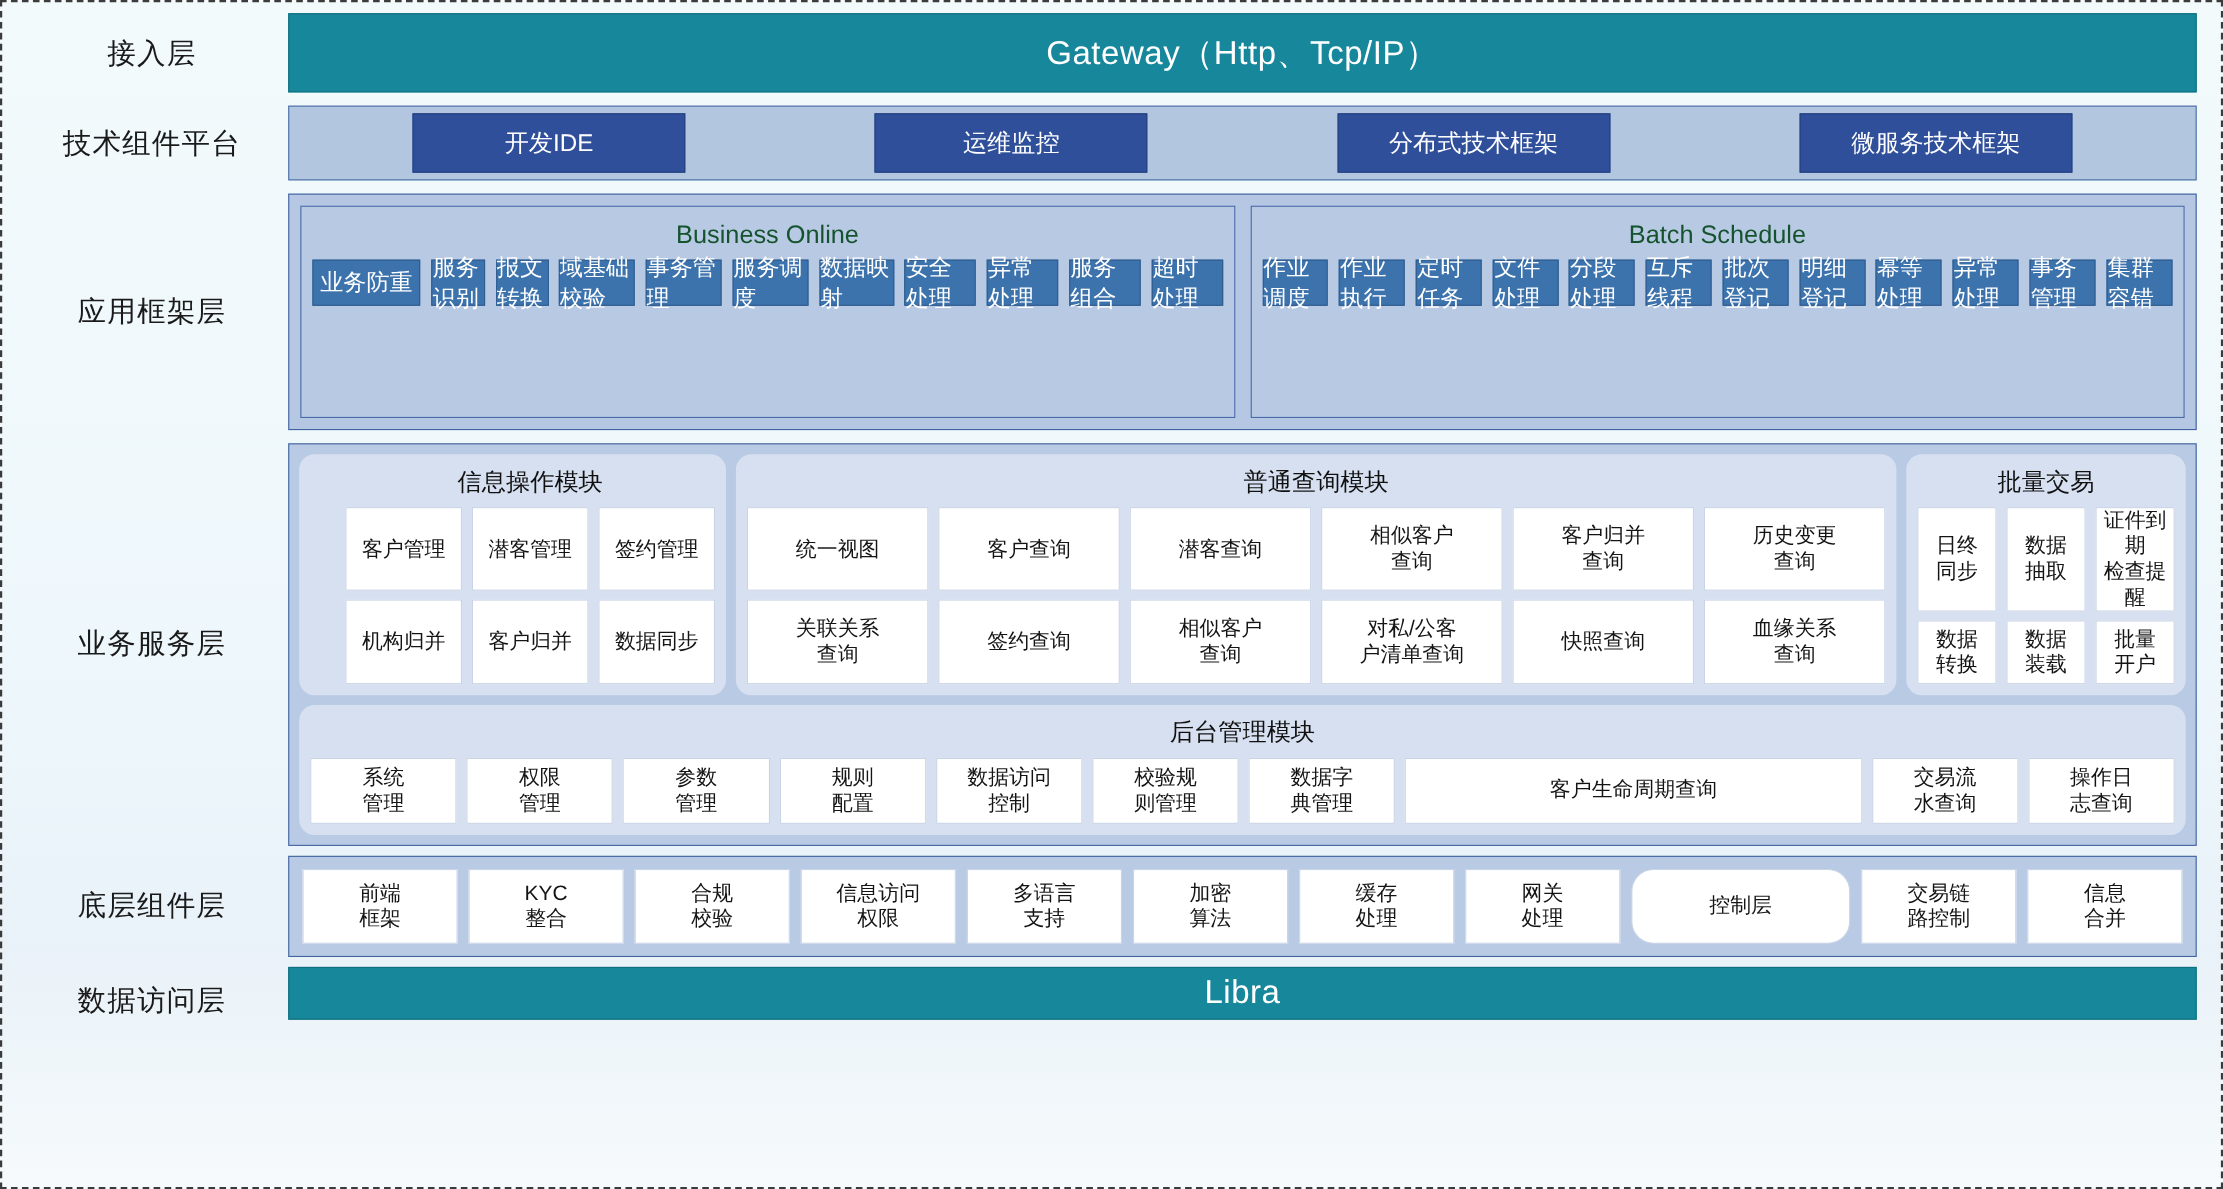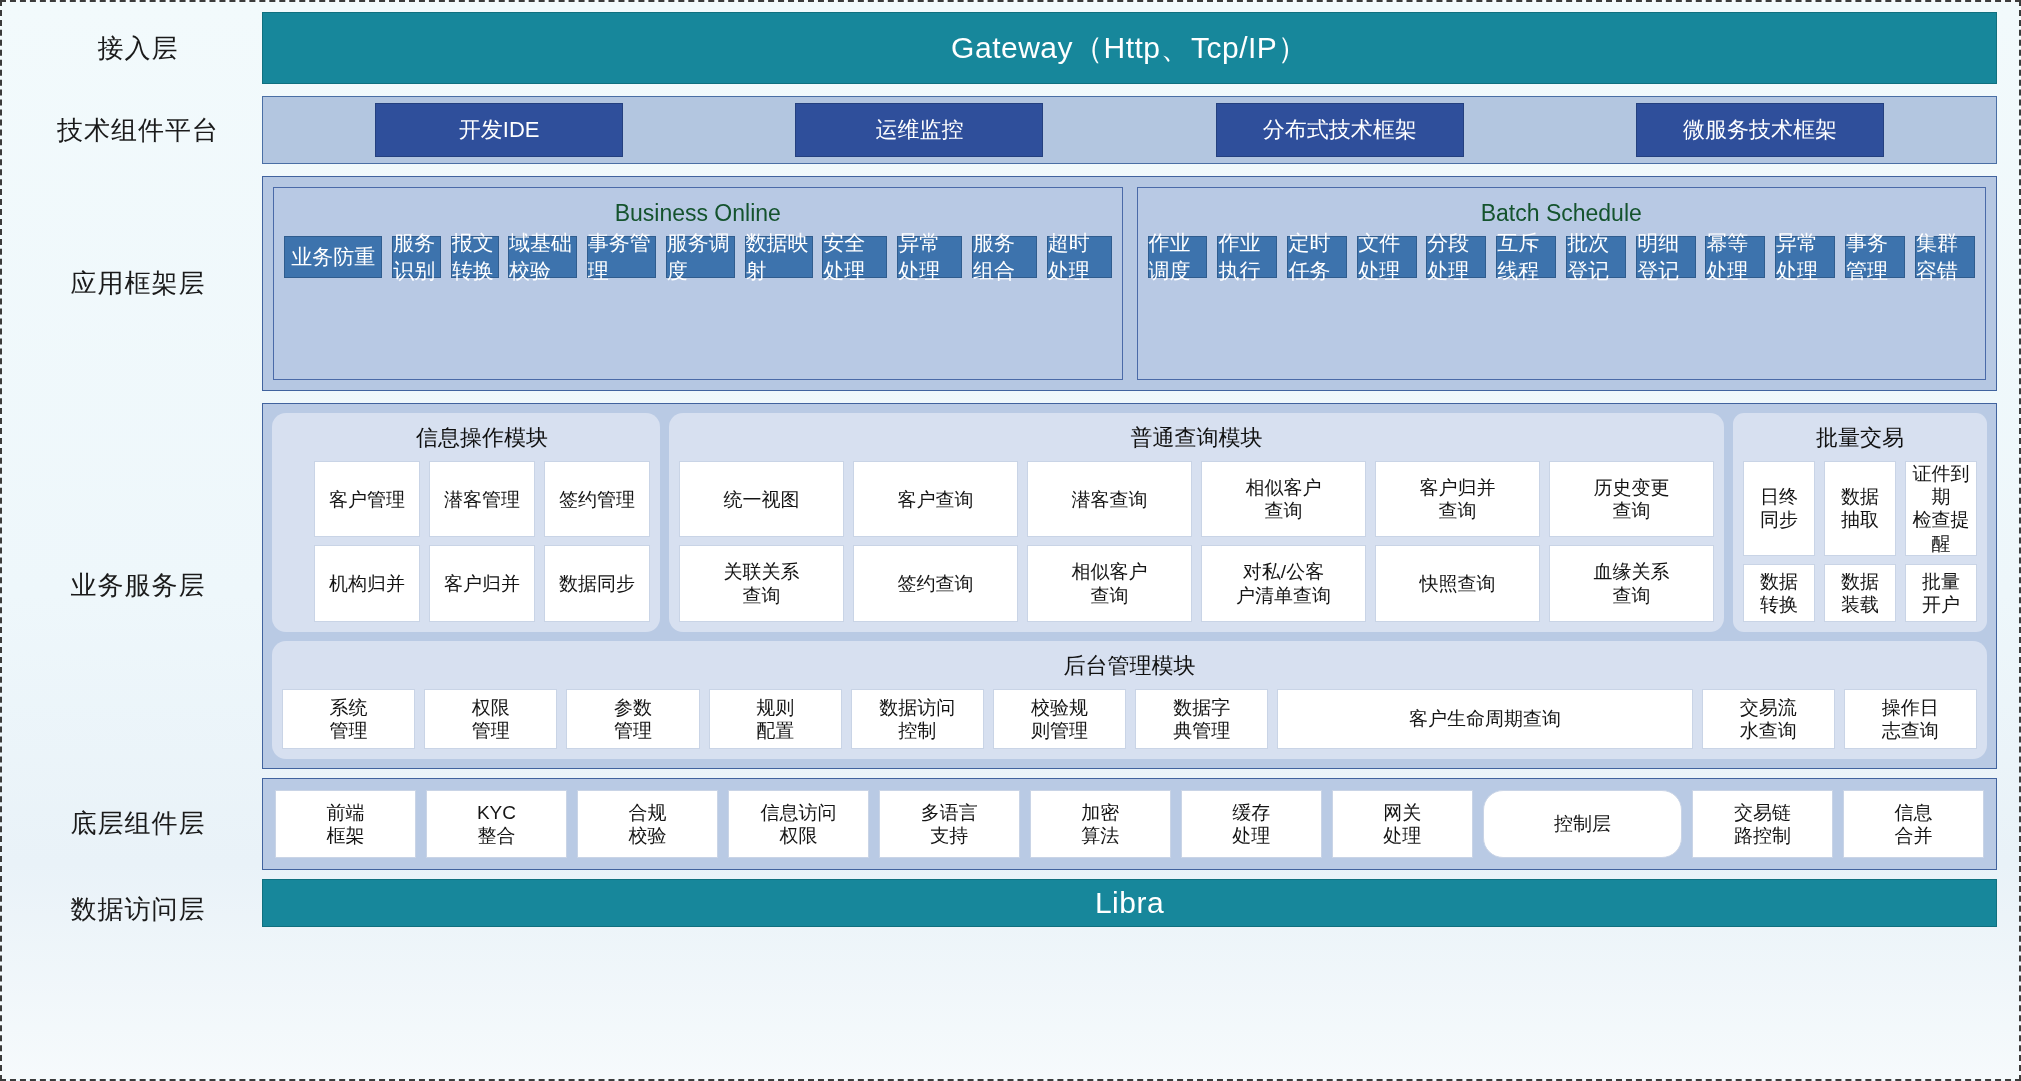--- a/index.html
+++ b/index.html
@@ -78,21 +78,21 @@
     padding: 9px; display: flex; flex-direction: column; gap: 9px;
   }
   .svc-top { display: flex; gap: 9px; flex: 1; }
   .svc-card {
     background: #d7e0f0; border-radius: 14px;
     padding: 7px 10px 10px;
     display: flex; flex-direction: column;
   }
   .svc-card.info  { flex: 0 0 388px; padding-left: 42px; }
   .svc-card.query { flex: 1 1 auto; }
-  .svc-card.batch { flex: 0 0 254px; border-radius: 11px; }
+  .svc-card.batch { flex: 0 0 254px; }
   .svc-card.admin { flex: 1 1 auto; }
   .svc-title {
     text-align: center; font-size: 22px; color: #111;
     padding: 3px 0 8px;
   }
   .svc-rows { display: flex; flex-direction: column; gap: 8px; flex: 1; }
   .svc-row { display: flex; gap: 9px; flex: 1; }
   .svc-cell {
     flex: 1; background: #ffffff; border: 1px solid #c9d4e6;
     color: #141414; font-size: 19px; line-height: 1.22;

